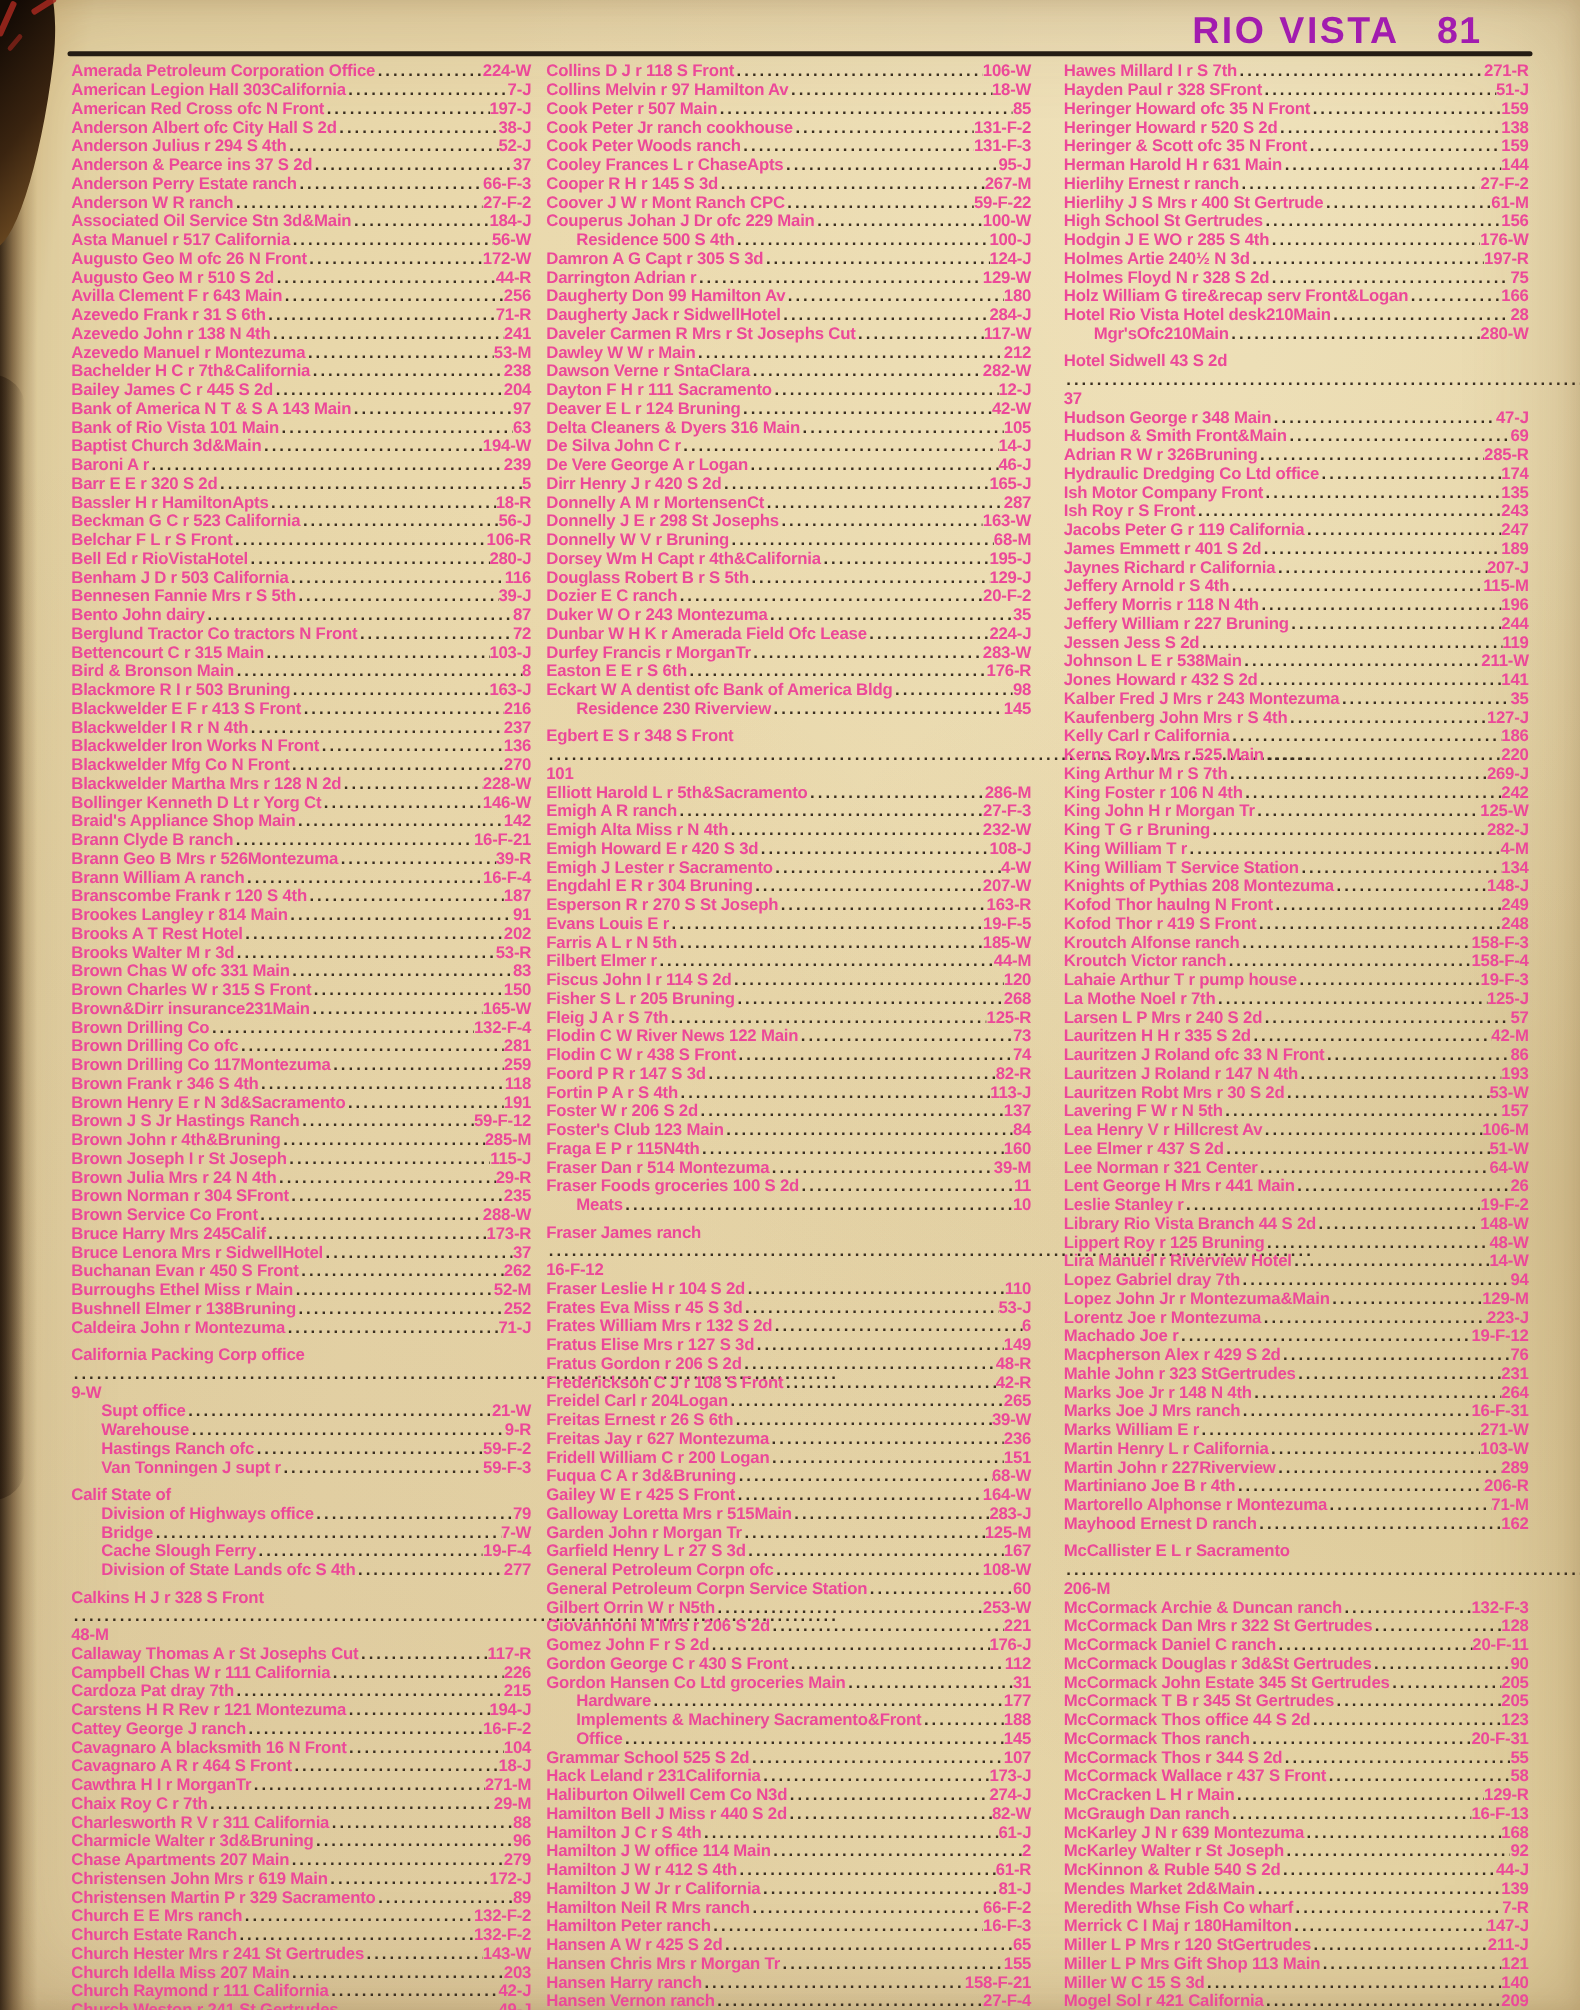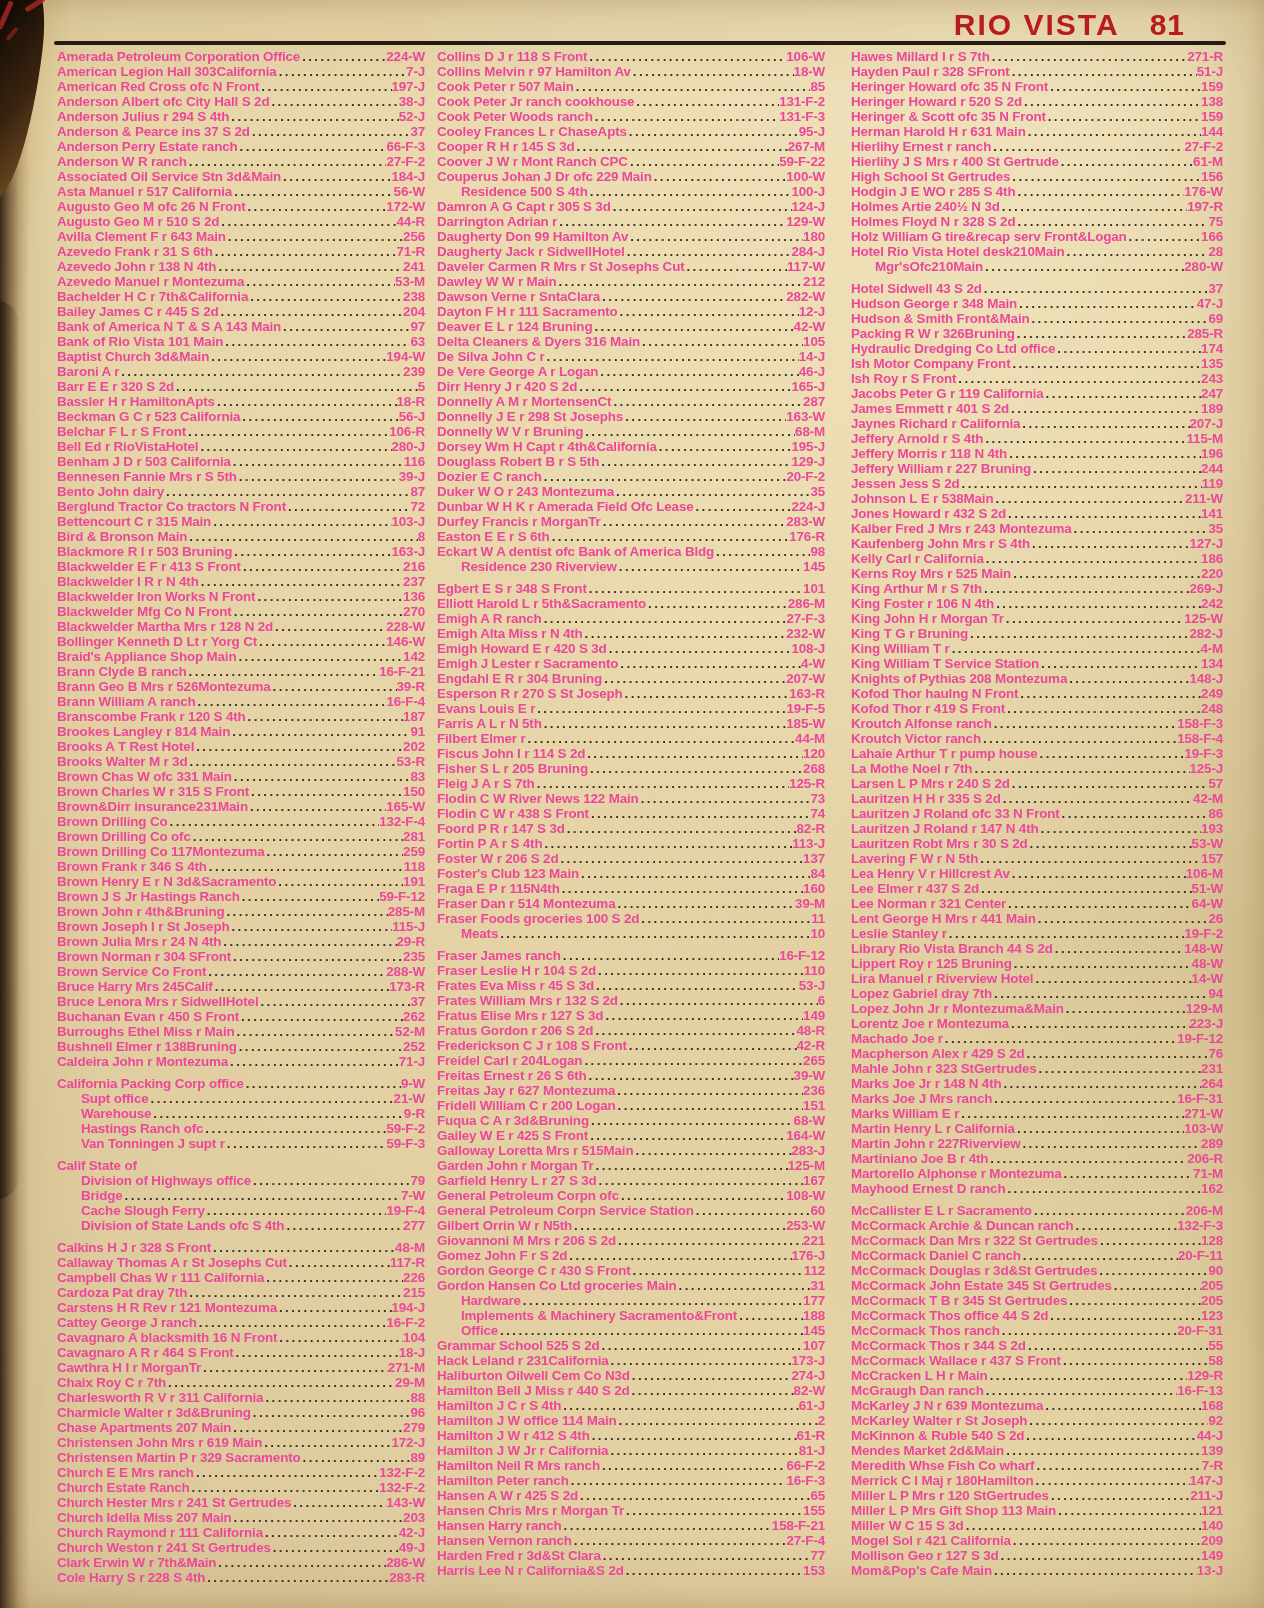--- a/index.html
+++ b/index.html
@@ -22,39 +22,39 @@
     border-radius:0 60% 70% 40%/0 40% 80% 60%;transform:rotate(7deg);}
   #edge-blob{position:absolute;left:-6px;top:300px;width:26px;height:900px;
     background:linear-gradient(90deg,rgba(30,17,7,.65),rgba(30,17,7,0));
     border-radius:0 40px 40px 0;}
   .red-mark{position:absolute;background:#a5281e;opacity:.85;border-radius:2px;}
   #red-mark-1{left:3px;top:0px;width:5px;height:30px;transform:rotate(24deg);}
   #red-mark-2{left:24px;top:2px;width:22px;height:5px;transform:rotate(-32deg);}
   #red-mark-3{left:10px;top:26px;width:4px;height:16px;transform:rotate(40deg);opacity:.6;}
 
   #page-header{position:absolute;top:8px;left:57px;width:1128px;text-align:right;
-    font-size:30px;font-weight:bold;color:#b91c1c;letter-spacing:2px;white-space:nowrap;}
+    font-size:30px;font-weight:bold;color:#a21caf;letter-spacing:2px;white-space:nowrap;}
   #page-header .pgnum{margin-left:30px;letter-spacing:1px;}
   #header-rule{position:absolute;top:41px;left:54px;width:1172px;height:3.5px;
     background:#241c13;border-radius:2px;}
 
   .col{position:absolute;top:49px;color:#ec4899;}
   #col-1{left:57px;width:368px;}
   #col-2{left:437px;width:388px;text-align:right;}
   #col-3{left:851px;width:372px;text-align:right;}
 
   .row{display:flex;align-items:baseline;font-size:13.4px;line-height:15px;
     font-weight:bold;letter-spacing:-0.15px;white-space:nowrap;}
   .nm{white-space:nowrap;flex:0 0 auto;}
   .dots{flex:1 1 auto;overflow:hidden;white-space:nowrap;min-width:10px;padding:0 2px;
     letter-spacing:2.4px;color:#3a2e20;}
   .dots::before{content:"....................................................................................................";}
   .num{white-space:nowrap;flex:0 0 auto;}
   .indent{padding-left:24px;}
-  .gap{margin-top:7px;}
+  .gap{margin-top:7px;flex-direction:column;}
   .head .nm{padding-right:0;}
 </style>
 </head>
 <body>
 
 <div id="vignette"></div>
 <div id="page-edge"></div>
 <div id="corner-curl"></div>
 <div id="edge-blob"></div>
 <div id="red-mark-1" class="red-mark"></div>
@@ -1163,21 +1163,21 @@
       <span class="nm">Hudson George r 348 Main</span>
       <span class="dots"></span>
       <span class="num">47-J</span>
     </div>
     <div class="row">
       <span class="nm">Hudson &amp; Smith Front&amp;Main</span>
       <span class="dots"></span>
       <span class="num">69</span>
     </div>
     <div class="row">
-      <span class="nm">Packing R W r 326Bruning</span>
+      <span class="nm">Adrian R W r 326Bruning</span>
       <span class="dots"></span>
       <span class="num">285-R</span>
     </div>
     <div class="row">
       <span class="nm">Hydraulic Dredging Co Ltd office</span>
       <span class="dots"></span>
       <span class="num">174</span>
     </div>
     <div class="row">
       <span class="nm">Ish Motor Company Front</span>

